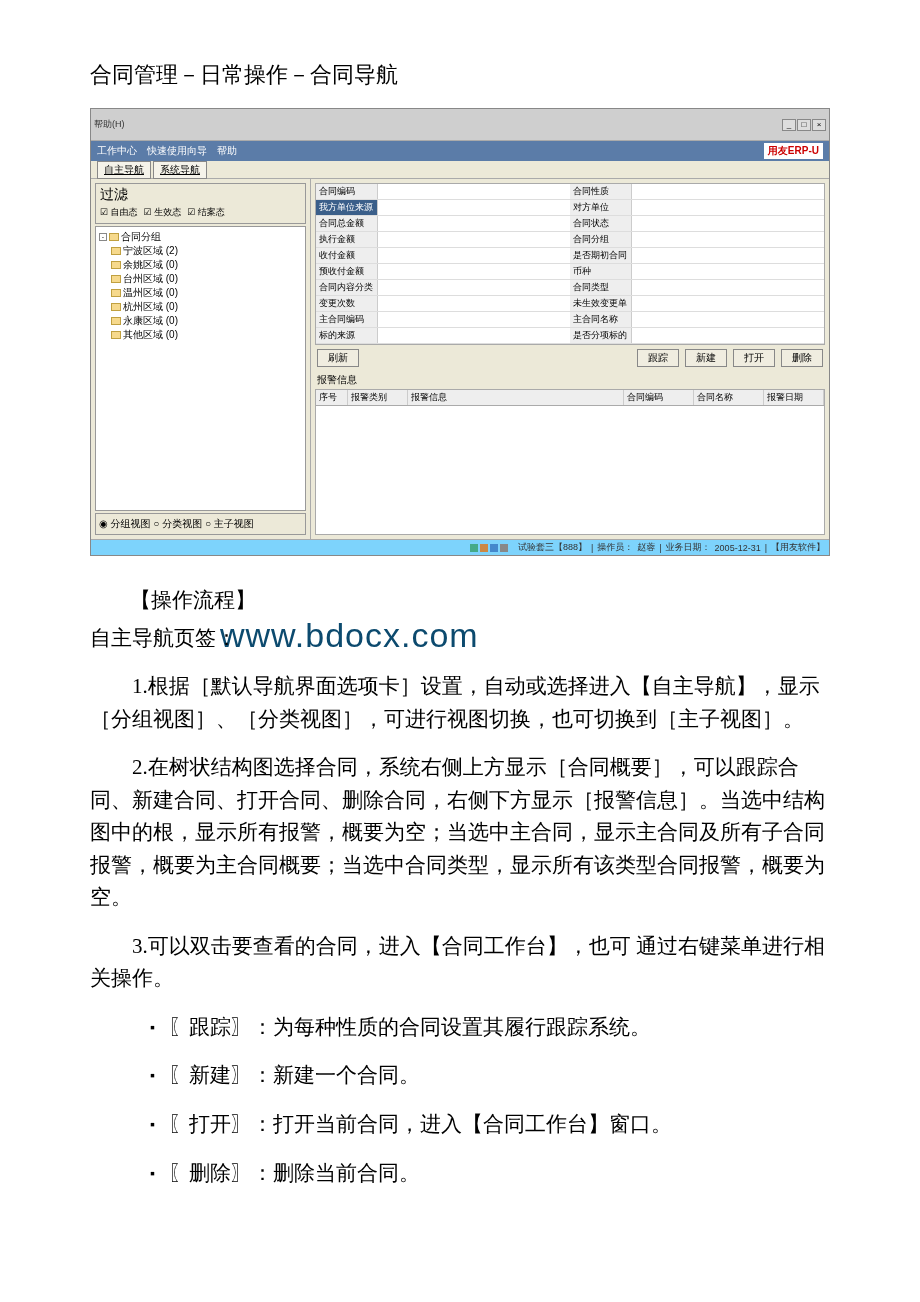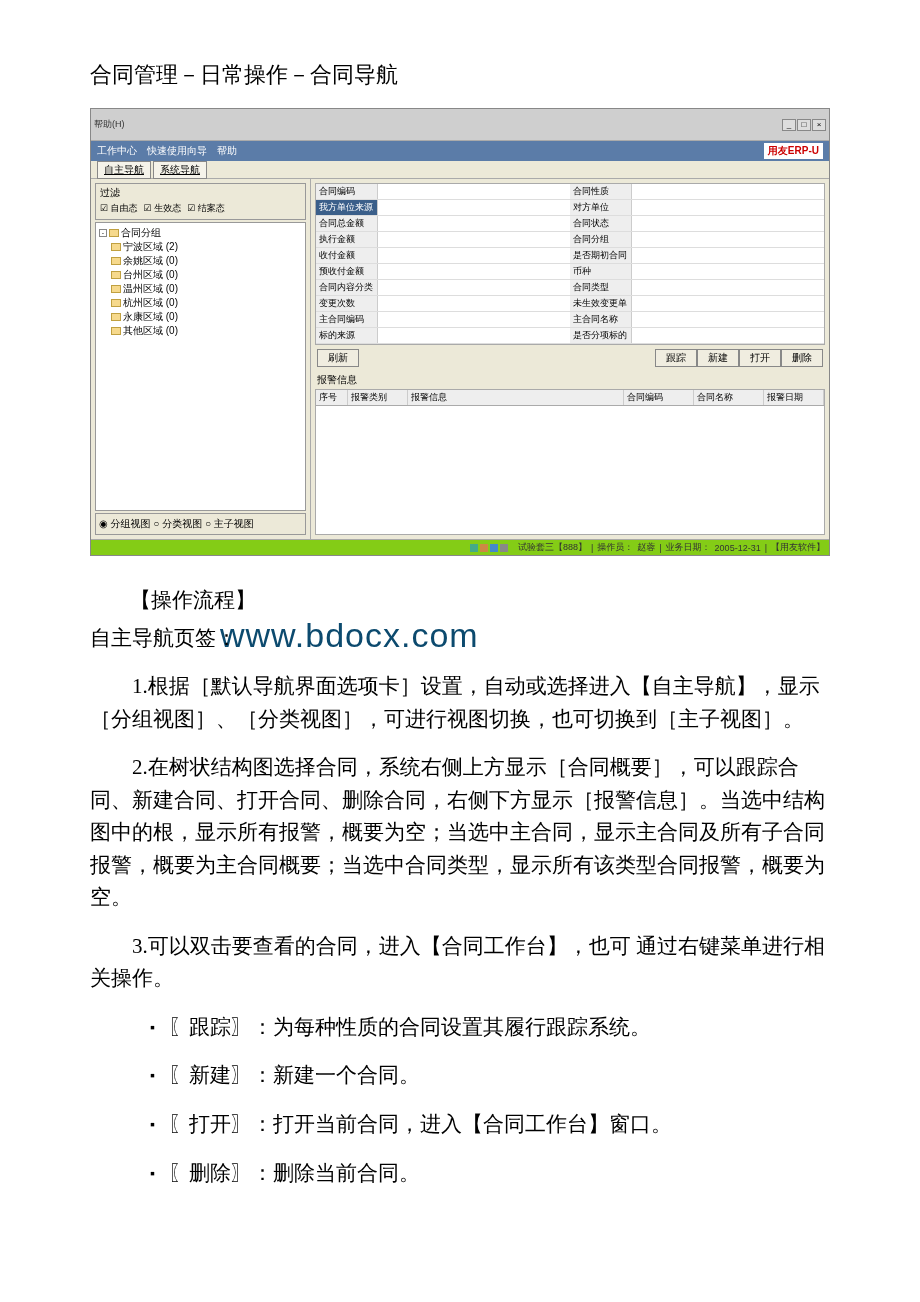--- a/index.html
+++ b/index.html
@@ -88,21 +88,21 @@
     border-right: 1px solid #aaa;
     display: flex;
     flex-direction: column;
     padding: 4px;
   }
   .filter-box {
     border: 1px solid #999;
     padding: 2px 4px 4px 4px;
     margin-bottom: 2px;
   }
-  .filter-title { font-size: 10px; margin-bottom: 2px; font-family: Liberation Serif, serif; }
+  .filter-title { font-size: 14px; margin-bottom: 2px; font-family: Liberation Serif, serif; }
   .filter-opts { display: flex; gap: 6px; font-size: 9px; }
   .tree-view {
     flex: 1;
     border: 1px solid #999;
     background: #fff;
     padding: 3px;
     font-size: 10px;
     overflow: hidden;
   }
   .tree-root { display: flex; align-items: center; gap: 2px; }
@@ -154,20 +154,21 @@
   }
   .field-label.highlighted { background: #3b5f8a; color: #fff; }
   .field-value {
     flex: 1;
     padding: 1px 3px;
     font-size: 9px;
     min-height: 13px;
   }
   .btn-row {
     display: flex;
+    gap: 6px;
     padding: 4px 2px;
     align-items: center;
   }
   .btn-row .spacer { flex: 1; }
   .small-btn {
     border: 1px solid #888;
     background: #f0ede0;
     padding: 1px 10px;
     font-size: 10px;
   }
@@ -185,21 +186,21 @@
     border-bottom: 1px solid #aaa;
   }
   .alert-header .col {
     border-right: 1px solid #ccc;
     padding: 1px 3px;
     font-size: 9px;
   }
   .statusbar {
     height: 16px;
     border-top: 1px solid #aaa;
-    background: #84cc16;
+    background: #7dd3fc;
     font-size: 9px;
     display: flex;
     justify-content: flex-end;
     align-items: center;
     padding: 0 4px;
     gap: 4px;
     color: #333;
   }
   .status-icons { display: flex; gap: 2px; margin-right: 6px;}
   .sicon { width: 8px; height: 8px; }

